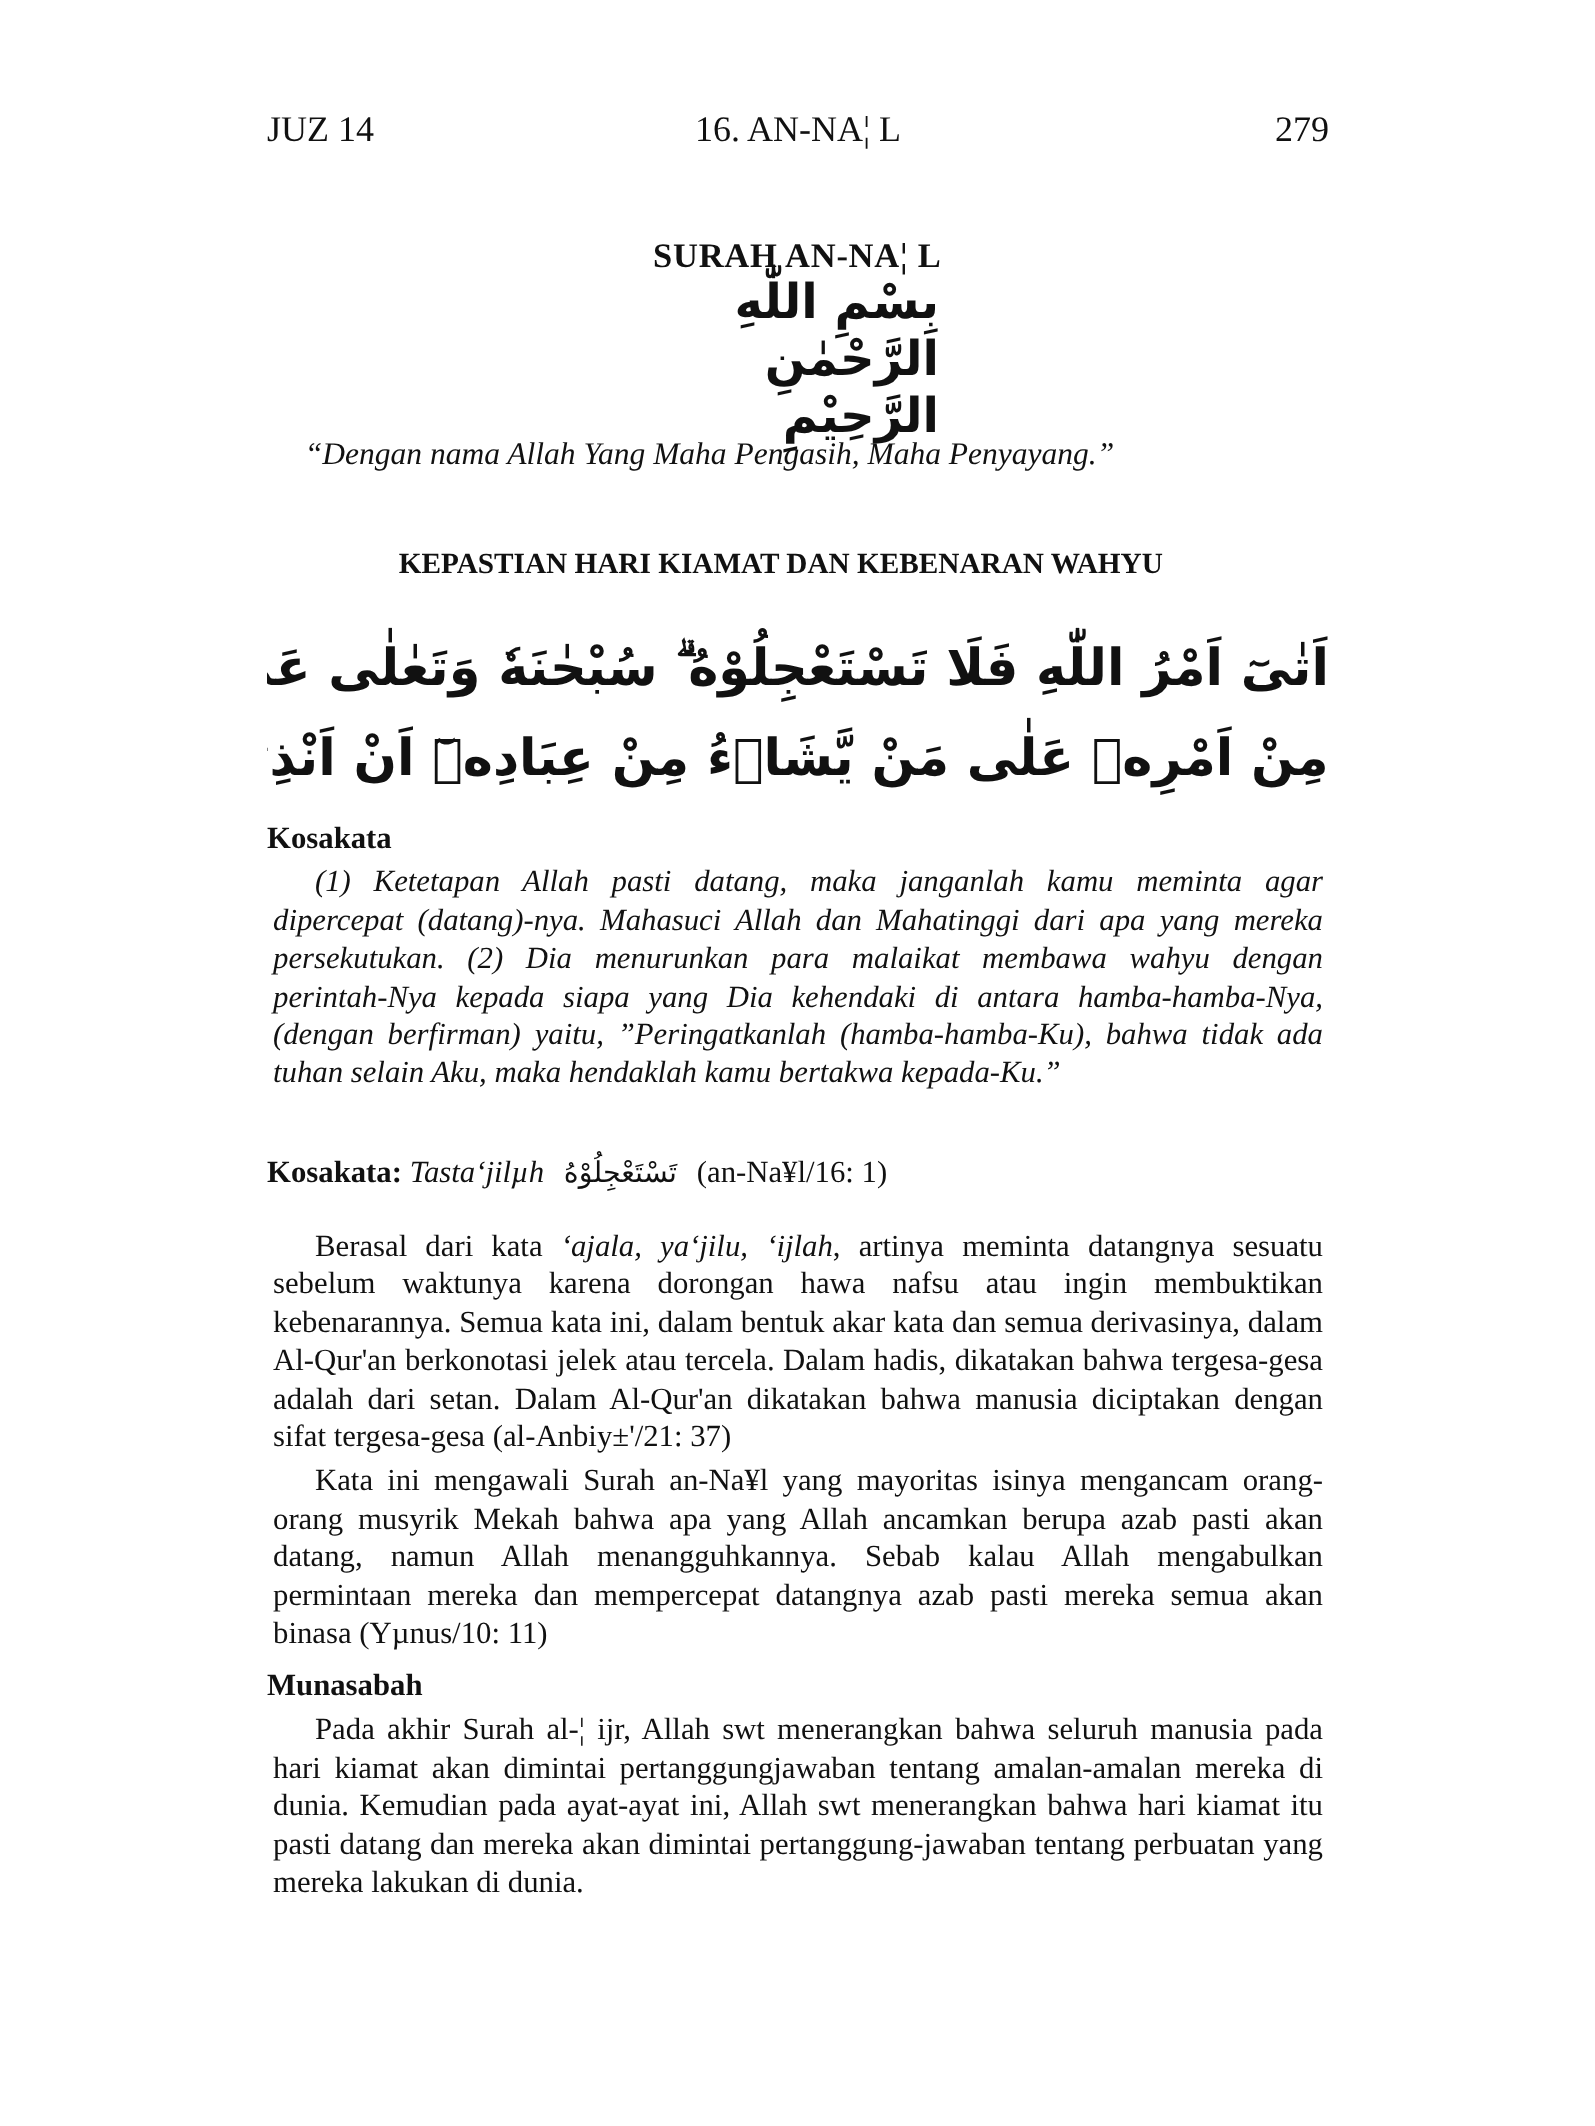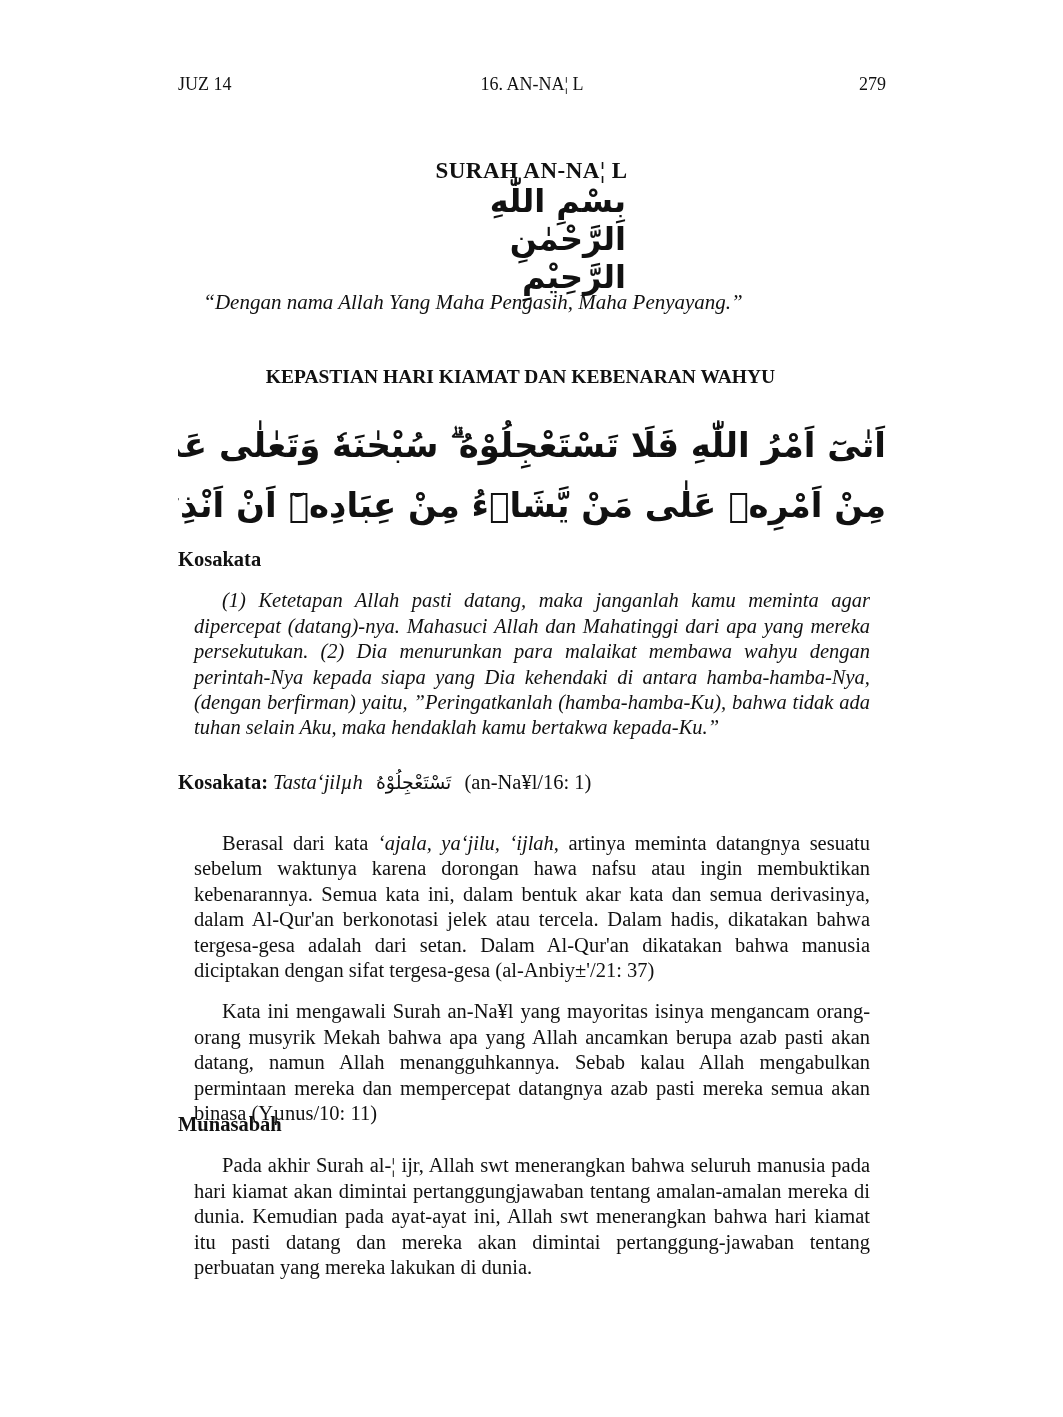--- a/index.html
+++ b/index.html
@@ -2,21 +2,21 @@
 <html><head>
   <meta charset="utf-8">
   <style>
     html, body { margin: 0; padding: 0; background: #ffffff; }
     body {
       width: 1063px; height: 1417px; position: relative; overflow: hidden;
       font-family: "Liberation Serif", "DejaVu Serif", serif; color: #111;
     }
     .header {
       position: absolute; top: 74px; left: 178px; width: 708px; height: 28px;
-      font-size: 18px;
+      font-size: 24px;
     }
     .header .left { position: absolute; left: 0; top: 0; }
     .header .center { position: absolute; left: 0; right: 0; top: 0; text-align: center; }
     .header .right { position: absolute; right: 0; top: 0; }
 
     .surah-title {
       position: absolute; top: 158px; left: 0; width: 1063px; text-align: center;
       font-weight: bold; font-size: 23px; letter-spacing: 0.5px;
     }
     .basmala {
@@ -36,21 +36,21 @@
     .arabic-block {
       position: absolute; top: 415px; left: 178px; width: 708px; height: 130px;
       direction: rtl; text-align: justify;
       font-family: "DejaVu Sans", sans-serif; font-weight: bold; font-size: 34px;
       line-height: 60px; text-align-last: right;
     }
     .arabic-line { display: block; white-space: nowrap; overflow: hidden; }
 
     .content { position: absolute; left: 178px; width: 708px; font-size: 20.5px; line-height: 25.4px; }
     .h-sub { font-weight: bold; font-size: 20.5px; }
-    .para { text-align: justify; text-indent: 28px; margin: 16px; }
+    .para { text-align: justify; text-indent: 28px; margin: 4px; }
     .italic { font-style: italic; }
 
     #terjemah { top: 547px; }
     #kosakata { top: 770px; }
     #kosakata .k-label { font-weight: bold; }
     #kosakata .k-term { font-style: italic; }
     #kosakata .k-arabic { font-family: "DejaVu Sans", sans-serif; font-size: 19px; margin: 16px 8px; direction: rtl; unicode-bidi: isolate; }
     #penjelasan { top: 815px; }
     #munasabah { top: 1112px; }
   </style>

